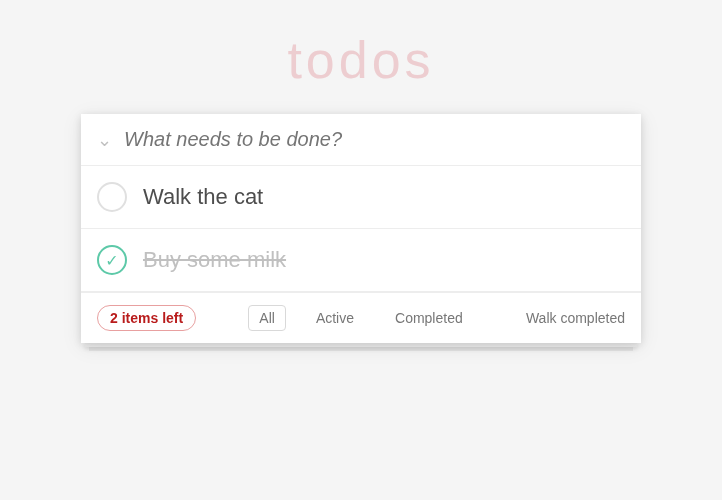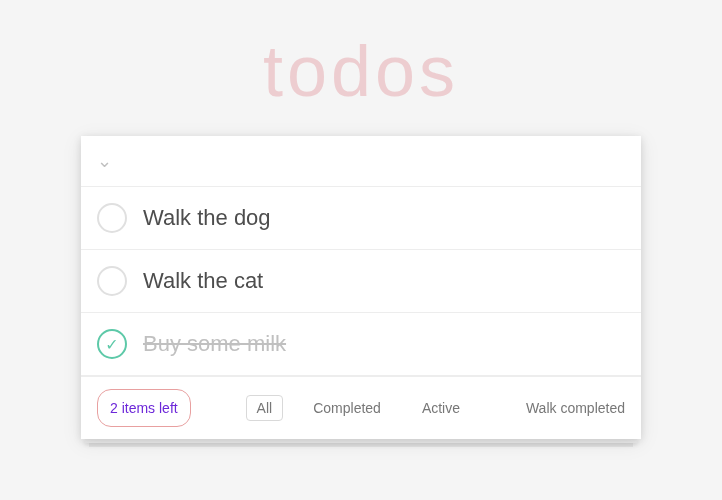--- a/index.html
+++ b/index.html
@@ -8,21 +8,21 @@
       background: #f5f5f5;
       font-family: 'Helvetica Neue', Helvetica, Arial, sans-serif;
       display: flex;
       flex-direction: column;
       align-items: center;
       min-height: 500px;
       padding-top: 30px;
     }
 
     .app-title {
-      font-size: 72px;
+      font-size: 52px;
       font-weight: 200;
       color: #e8b4b8;
       letter-spacing: 4px;
       margin-bottom: 24px;
       opacity: 0.6;
     }
 
     .todo-container {
       width: 560px;
       background: #fff;
@@ -127,27 +127,28 @@
       padding: 12px 16px;
       border-top: 1px solid #ededed;
       font-size: 14px;
       color: #777;
       background: #fff;
     }
 
     .items-left {
       flex: 1;
       font-size: 14px;
-      color: #6d28d9;
+      color: #b91c1c;
       border: 1.5px solid #e8a0a0;
       border-radius: 14px;
-      padding: 10px 12px;
+      padding: 4px 12px;
       display: inline-block;
       width: fit-content;
       flex: 0 0 auto;
+      font-weight: bold;
     }
 
     .filter-group {
       display: flex;
       align-items: center;
       gap: 19px;
       flex: 1;
       justify-content: center;
     }
 
@@ -176,44 +177,41 @@
   </style>
 </head>
 <body>
 
 <h1 class="app-title">todos</h1>
 
 <div class="todo-container">
 
   <div class="input-row">
     <span class="chevron-icon">⌄</span>
-  </div>
-
-  <div class="todo-item">
-    <button class="circle-btn"></button>
-    <span class="todo-text">Walk the dog</span>
-  </div>
+    <input class="todo-input" type="text" placeholder="What needs to be done?" style="">
+  </div>
+
 
   <div class="todo-item">
     <button class="circle-btn"></button>
     <span class="todo-text">Walk the cat</span>
   </div>
 
   <div class="todo-item">
     <button class="circle-btn completed">
       <span class="checkmark">✓</span>
     </button>
     <span class="todo-text completed-text">Buy some milk</span>
   </div>
 
   <div class="footer">
     <span class="items-left">2 items left</span>
 
     <div class="filter-group">
       <button class="filter-btn active">All</button>
+      <button class="filter-btn">Active</button>
       <button class="filter-btn">Completed</button>
-      <button class="filter-btn">Active</button>
     </div>
 
     <button class="clear-btn">Walk completed</button>
   </div>
 
 </div>
 
 </body></html>

